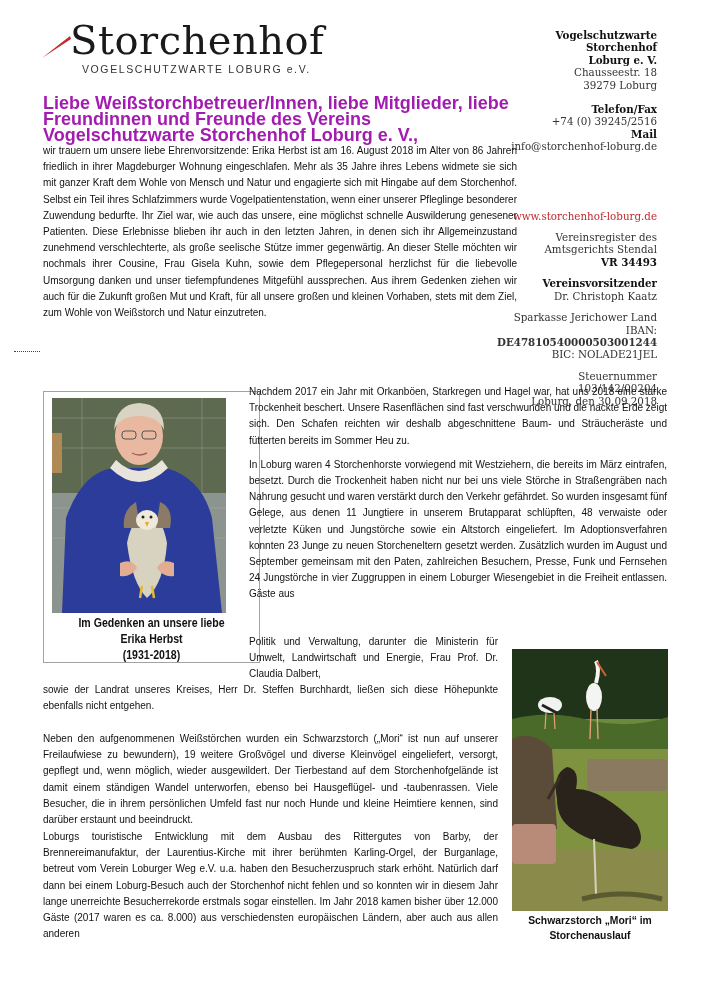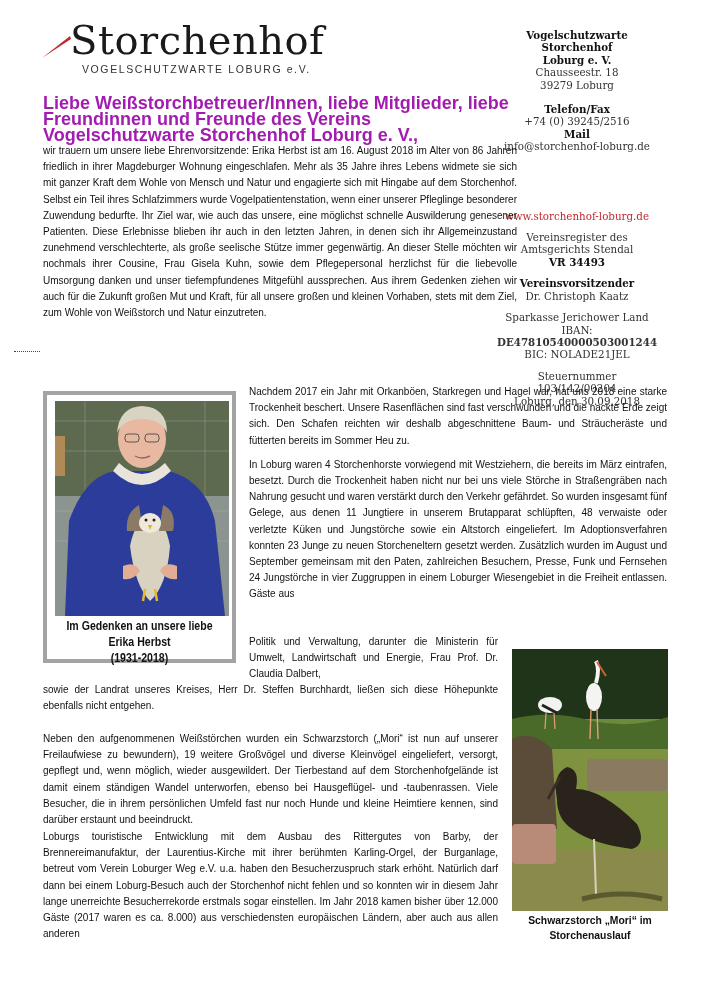--- a/index.html
+++ b/index.html
@@ -3,35 +3,35 @@
 <meta charset="utf-8">
 <style>
   html, body { margin: 0; padding: 0; background: #ffffff; }
   body { width: 707px; height: 1000px; position: relative; overflow: hidden; color: #111; font-family: "Liberation Sans", sans-serif; }
 
   .logo { position: absolute; left: 40px; top: 22px; width: 275px; height: 58px; }
   .logo-mark { position: absolute; left: 0; top: 4px; width: 40px; height: 34px; }
   .logo-word { position: absolute; left: 30px; top: -6px; font-family: "DejaVu Serif", serif; font-size: 40px; letter-spacing: 0.5px; color: #1a1a1a; line-height: 48px; }
   .logo-sub { position: absolute; left: 42px; top: 41px; font-family: "Liberation Sans", sans-serif; font-size: 10.5px; letter-spacing: 1.6px; color: #333; white-space: nowrap; }
 
-  .sidebar { position: absolute; right: 50px; top: 29px; width: 160px; text-align: center; font-family: "DejaVu Serif", serif; font-size: 10.3px; line-height: 12.4px; color: #333; }
+  .sidebar { position: absolute; right: 50px; top: 29px; width: 160px; text-align: right; font-family: "DejaVu Serif", serif; font-size: 10.3px; line-height: 12.4px; color: #333; }
   .sidebar .b { font-weight: bold; color: #111; }
   .sidebar .red { color: #c0282d; margin-top: 48px; }
   .sidebar .gap { height: 12px; }
   .sidebar .gap-s { height: 9px; }
   .sidebar .iban { white-space: nowrap; margin-right: 16px; font-weight: bold; }
 
   .greeting { position: absolute; left: 43px; top: 95px; width: 480px; font-weight: bold; font-size: 18px; line-height: 16px; color: #a21caf; }
 
   .p { font-size: 10px; line-height: 16.2px; text-align: justify; color: #111; }
   .p1 { position: absolute; left: 43px; top: 143px; width: 474px; }
 
   .dots { position: absolute; left: 14px; top: 351px; width: 26px; border-top: 1px dotted #444; }
 
-  .fig1 { position: absolute; left: 43px; top: 391px; width: 193px; height: 272px; border: 4px solid #a3a3a3; box-sizing: border-box; background: #fff; }
+  .fig1 { position: absolute; left: 43px; top: 391px; width: 217px; height: 272px; border: 1px solid #a3a3a3; box-sizing: border-box; background: #fff; }
   .fig1-photo { position: absolute; left: 8px; top: 6px; width: 174px; height: 215px; overflow: hidden; background: #3e4a3c; }
   .fig1-cap { position: absolute; left: 0; top: 223px; width: 100%; text-align: center; font-weight: bold; font-size: 12px; line-height: 16px; font-family: "Liberation Sans", sans-serif; transform: scaleX(0.88); transform-origin: center top; }
 
   .col2 { position: absolute; left: 249px; top: 384px; width: 418px; }
   .col2 .p { margin: 0 0 8px 0; }
 
   .narrow { position: absolute; left: 249px; top: 634px; width: 249px; }
   .full1 { position: absolute; left: 43px; top: 682px; width: 455px; }
   .full2 { position: absolute; left: 43px; top: 731px; width: 455px; }
   .full3 { position: absolute; left: 43px; top: 829px; width: 455px; }

